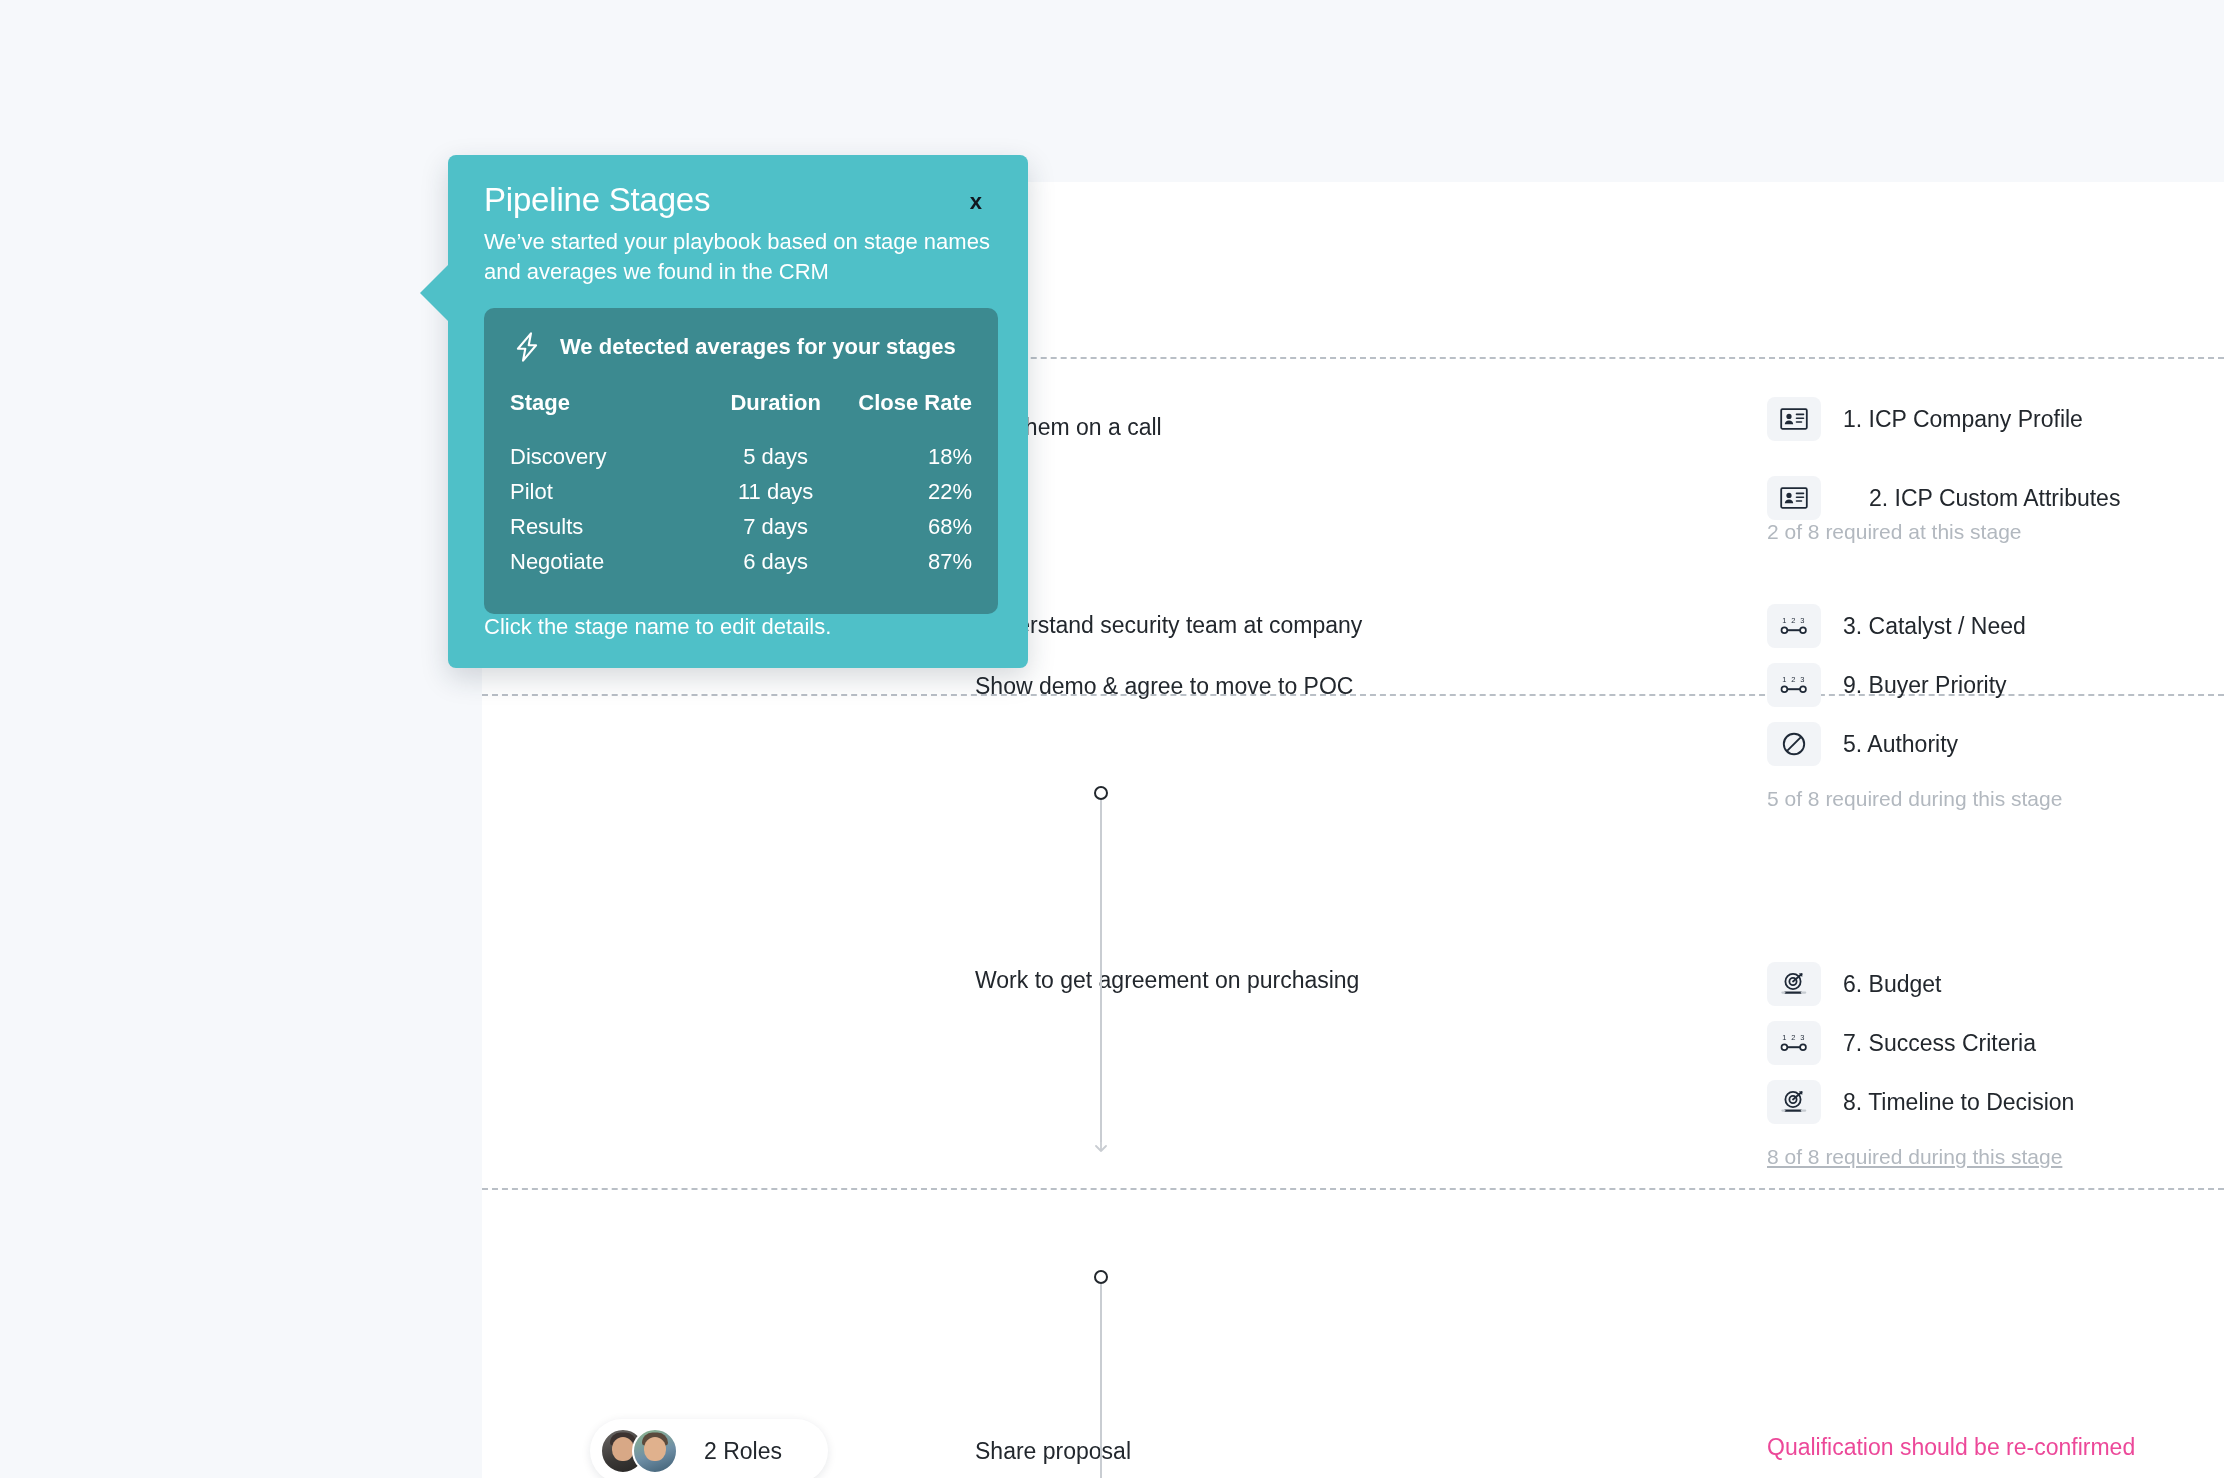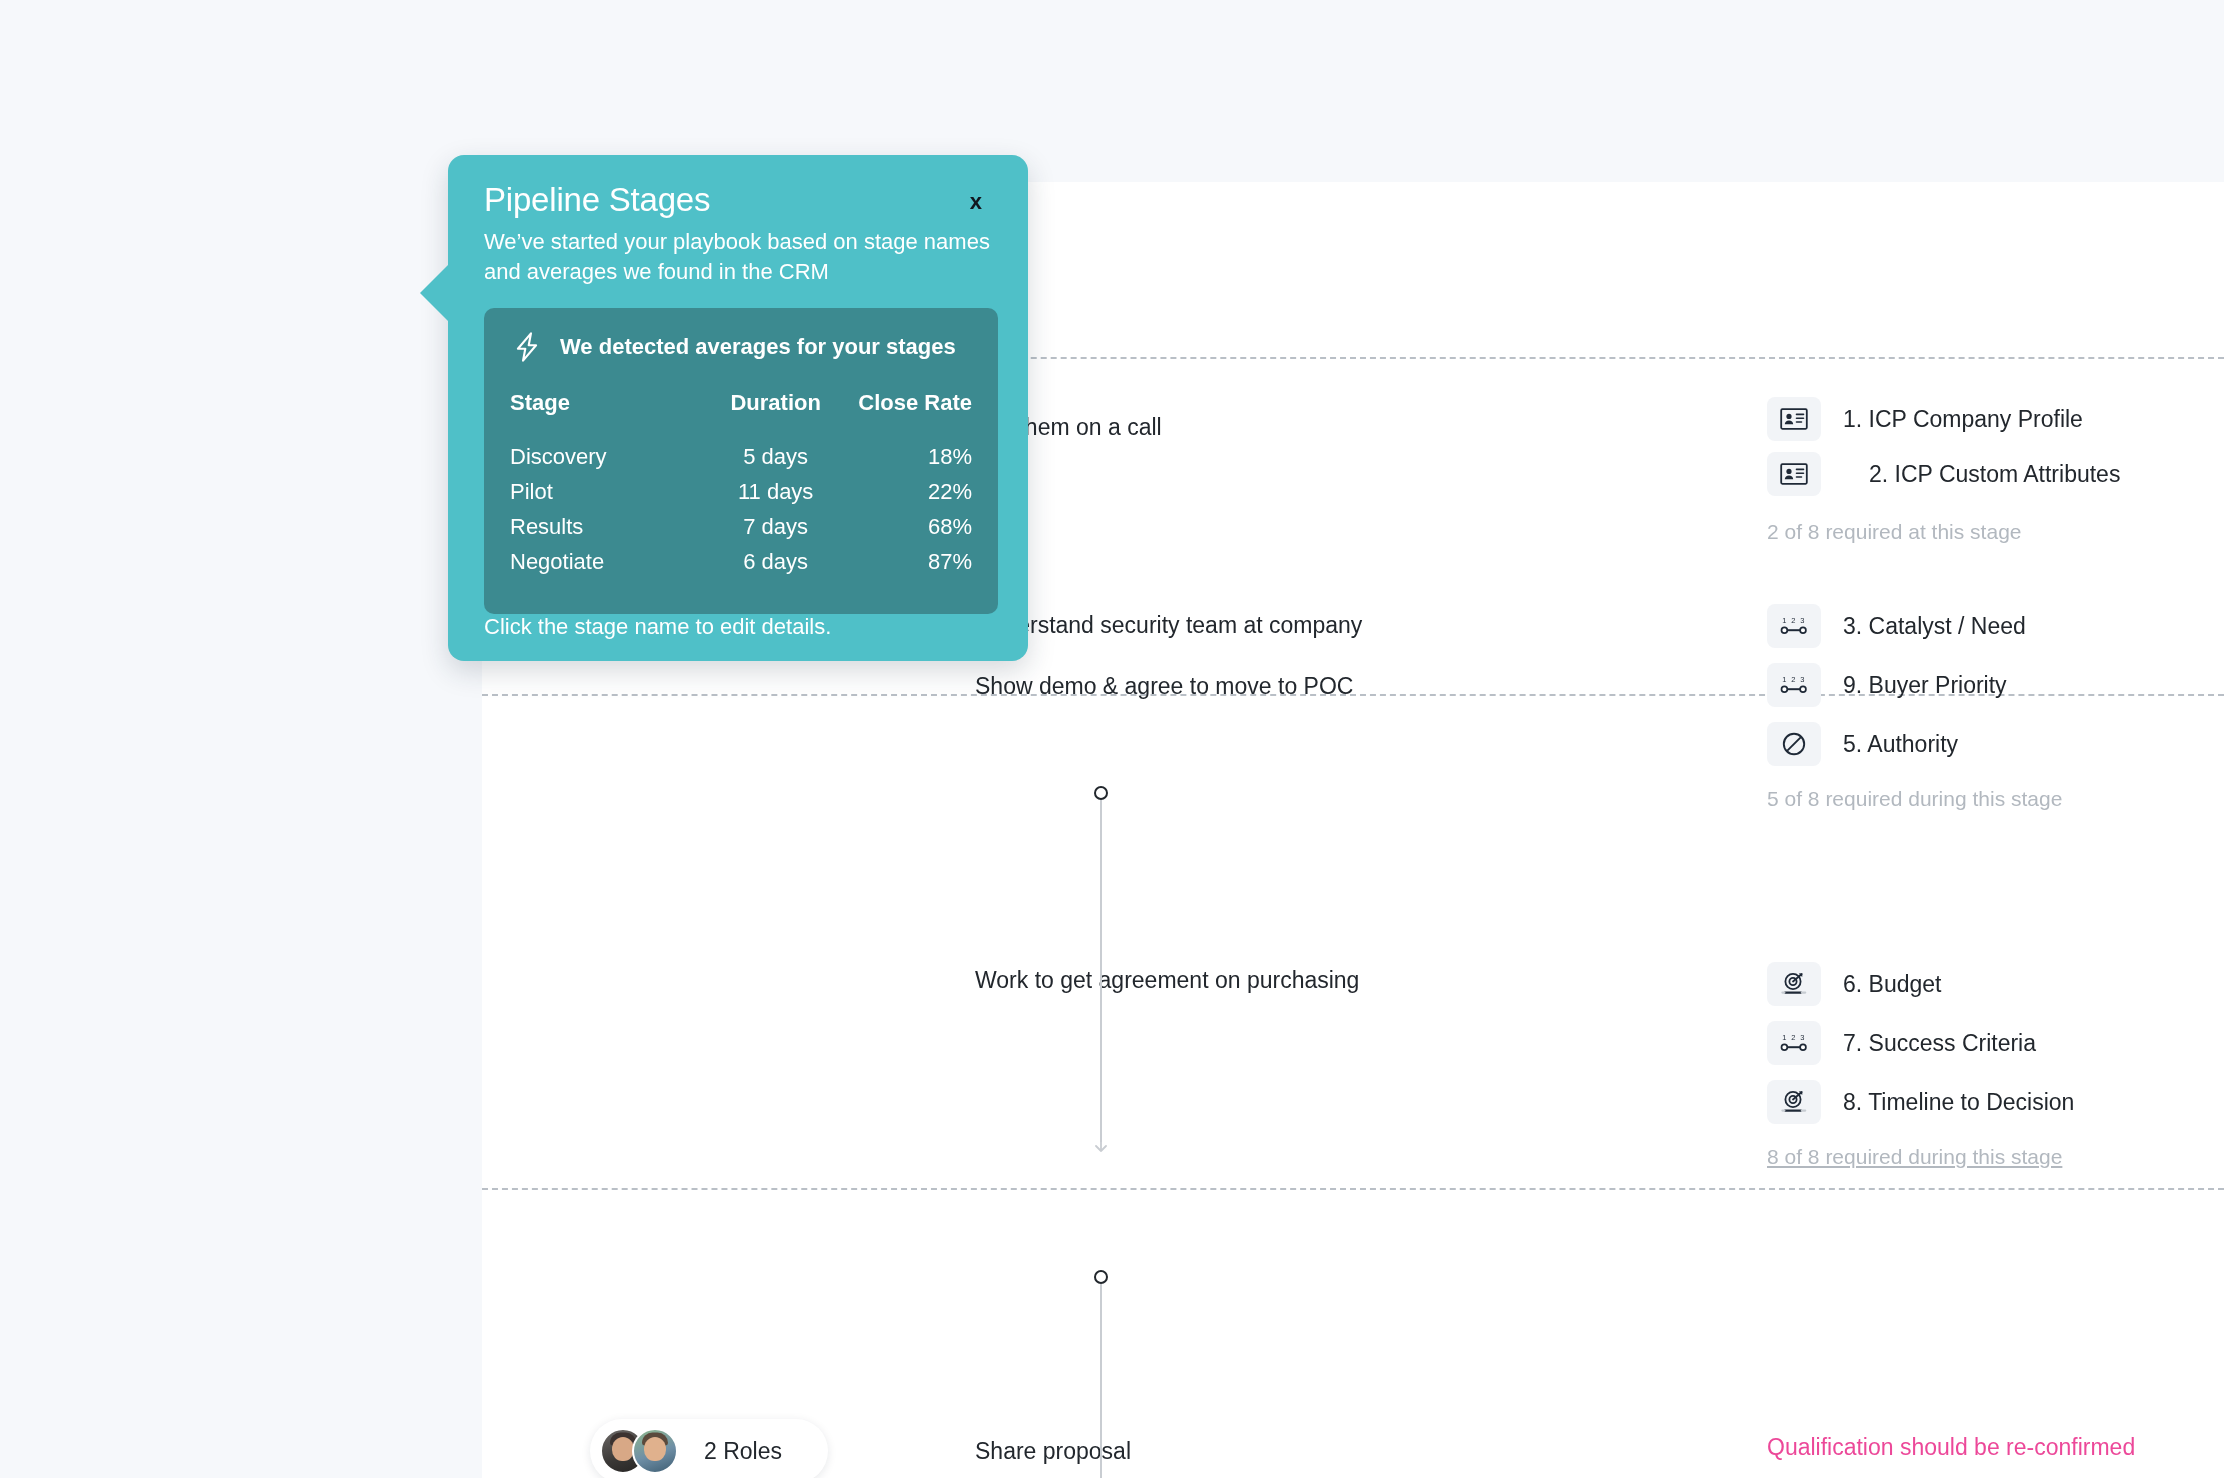--- a/index.html
+++ b/index.html
@@ -235,24 +235,24 @@
   }
   .tl-arrow { position: absolute; }
 
   
   .coach {
     position: absolute;
     left: 448px;
     top: 155px;
     width: 580px;
     background: #4fc0c8;
-    border-radius: 16px;
+    border-radius: 8px;
     box-shadow: 0 10px 28px rgba(25,45,60,0.18);
     z-index: 20;
-    padding: 26px 30px 21px 36px;
+    padding: 26px 30px 28px 36px;
   }
   .coach::before {
     content: "";
     position: absolute;
     left: -28px;
     top: 108px;
     width: 0; height: 0;
     border-top: 30px solid transparent;
     border-bottom: 30px solid transparent;
     border-right: 30px solid #4fc0c8;
@@ -523,21 +523,21 @@
         <svg width="28" height="22" viewBox="0 0 28 22" aria-hidden="true">
             <rect x="1.2" y="1.2" width="25.6" height="19.6" rx="1.2" fill="none" stroke="#1f2937" stroke-width="1.8"></rect>
             <circle cx="9" cy="8.4" r="2.6" fill="#1f2937"></circle>
             <path d="M4.8 16.2c0-2.4 1.9-3.8 4.2-3.8s4.2 1.4 4.2 3.8z" fill="#1f2937"></path>
             <path d="M16.5 6.4h7M16.5 10.2h7M16.5 14h5" stroke="#1f2937" stroke-width="1.6" stroke-linecap="round"></path>
           </svg>
       </span>
       <span class="qual-label">1. ICP Company Profile</span>
     </div>
 
-    <div class="qual-row" style="top:270px;gap:48px;">
+    <div class="qual-row" style="top:294px;gap:48px;">
       <span class="qual-icon">
         <svg width="28" height="22" viewBox="0 0 28 22" aria-hidden="true">
             <rect x="1.2" y="1.2" width="25.6" height="19.6" rx="1.2" fill="none" stroke="#1f2937" stroke-width="1.8"></rect>
             <circle cx="9" cy="8.4" r="2.6" fill="#1f2937"></circle>
             <path d="M4.8 16.2c0-2.4 1.9-3.8 4.2-3.8s4.2 1.4 4.2 3.8z" fill="#1f2937"></path>
             <path d="M16.5 6.4h7M16.5 10.2h7M16.5 14h5" stroke="#1f2937" stroke-width="1.6" stroke-linecap="round"></path>
           </svg>
       </span>
       <span class="qual-label">2. ICP Custom Attributes</span>
     </div>

